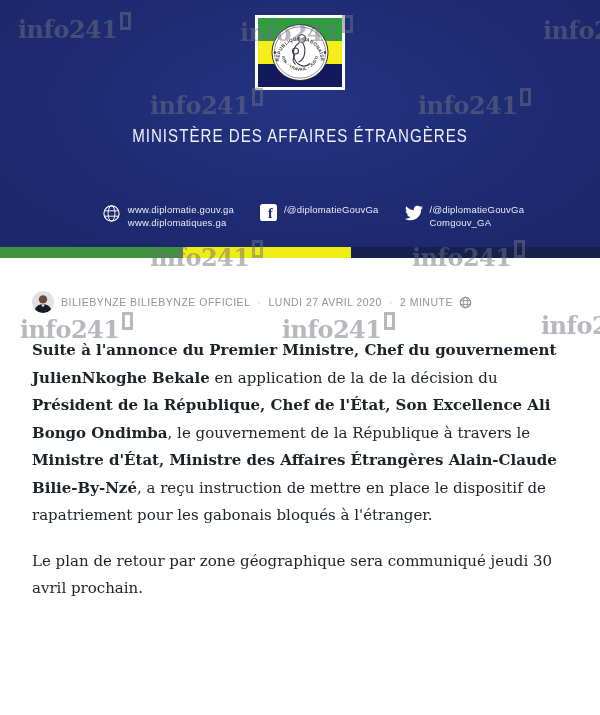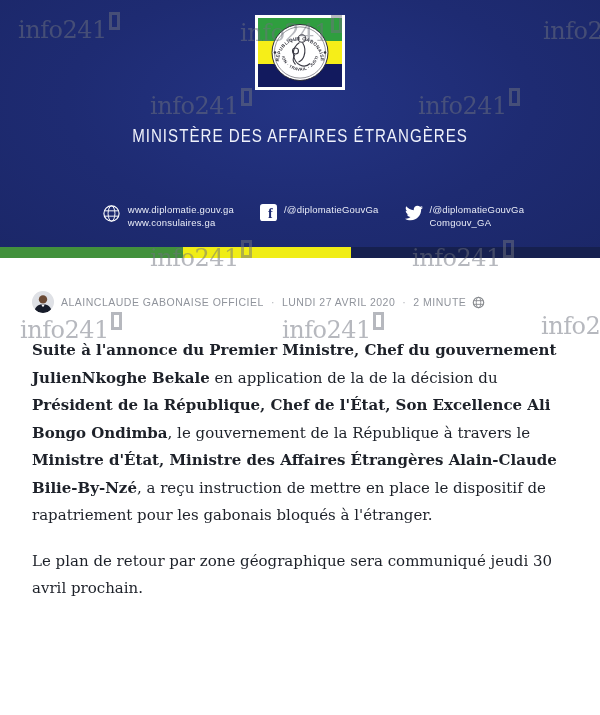--- a/index.html
+++ b/index.html
@@ -35,21 +35,21 @@
                 box-shadow:inset 0 0 0 1px rgba(0,0,0,0.08);}
   .meta .author{cursor:pointer;}
   .meta .dot{color:#b0b3b8;}
   .meta svg.pub{margin-left:-1px;}
   .body p{font-family:"DejaVu Serif",serif;font-size:15px;line-height:27.5px;
           color:#1d2129;margin:16px 0 18px 0;}
   .body strong{font-weight:700;}
 
   
   .wm{position:absolute;z-index:9;pointer-events:none;white-space:nowrap;
-      font-family:"DejaVu Serif",serif;font-weight:400;font-size:24px;
+      font-family:"DejaVu Serif",serif;font-weight:700;font-size:24px;
       letter-spacing:-0.5px;color:rgba(109,114,126,0.5);}
   .wm::after{content:"";display:inline-block;width:5px;height:12px;
              border:3px solid rgba(109,114,126,0.5);margin-left:2px;vertical-align:8px;}
 </style>
 </head>
 <body>
 
 <div class="page">
 
   <header class="hero">
@@ -89,21 +89,21 @@
     <div class="contacts">
 
       <div class="contact">
         <svg width="19" height="19" viewBox="0 0 20 20">
           <circle cx="10" cy="10" r="8" fill="none" stroke="#ffffff" stroke-width="1.2"></circle>
           <ellipse cx="10" cy="10" rx="3.6" ry="8" fill="none" stroke="#ffffff" stroke-width="1"></ellipse>
           <path d="M2.6,7.2 H17.4 M2.6,12.8 H17.4" fill="none" stroke="#ffffff" stroke-width="1"></path>
         </svg>
         <div class="txt">
           <div>www.diplomatie.gouv.ga</div>
-          <div>www.consulaires.ga</div>
+          <div>www.diplomatiques.ga</div>
         </div>
       </div>
 
       <div class="contact">
         <svg width="17" height="17" viewBox="0 0 18 18">
           <rect x="0" y="0" width="18" height="18" rx="3" fill="#ffffff"></rect>
           <text x="11" y="15" text-anchor="middle" font-family="Liberation Serif, serif" font-size="15" font-weight="bold" fill="#1e2b72">f</text>
         </svg>
         <div class="txt">
           <div>/@diplomatieGouvGa</div>
@@ -141,21 +141,21 @@
               </clipPath>
             </defs>
           <g clip-path="url(#avclip)">
             <rect width="22" height="22" fill="#dfe1e6"></rect>
             <circle cx="11" cy="8.4" r="4.2" fill="#6b4a35"></circle>
             <path d="M2,22 c0.5,-6.5 4.5,-8.8 9,-8.8 c4.5,0 8.5,2.3 9,8.8 z" fill="#171c2a"></path>
             <path d="M9.2,13.4 l1.8,2.8 l1.8,-2.8 z" fill="#ffffff"></path>
           </g>
         </svg>
       </span>
-      <span class="author">ALAINCLAUDE GABONAISE OFFICIEL</span>
+      <span class="author">BILIEBYNZE BILIEBYNZE OFFICIEL</span>
       <span class="dot">·</span>
       <span class="date">LUNDI 27 AVRIL 2020</span>
       <span class="dot">·</span>
       <span class="readtime">2 MINUTE</span>
       <svg class="pub" width="13" height="13" viewBox="0 0 14 14">
         <circle cx="7" cy="7" r="5.6" fill="none" stroke="#8a8d91" stroke-width="1.3"></circle>
         <ellipse cx="7" cy="7" rx="2.4" ry="5.6" fill="none" stroke="#8a8d91" stroke-width="1"></ellipse>
         <path d="M1.8,5 H12.2 M1.8,9 H12.2" fill="none" stroke="#8a8d91" stroke-width="1"></path>
       </svg>
     </div>

